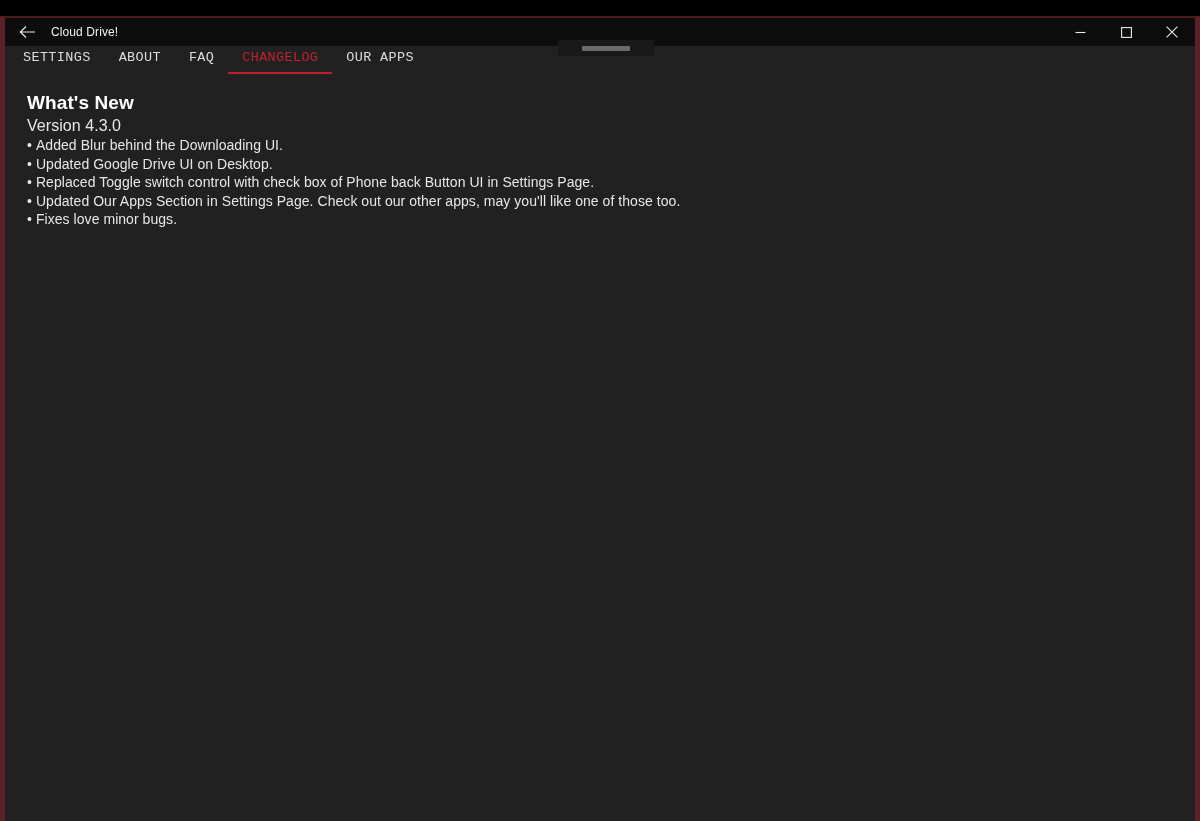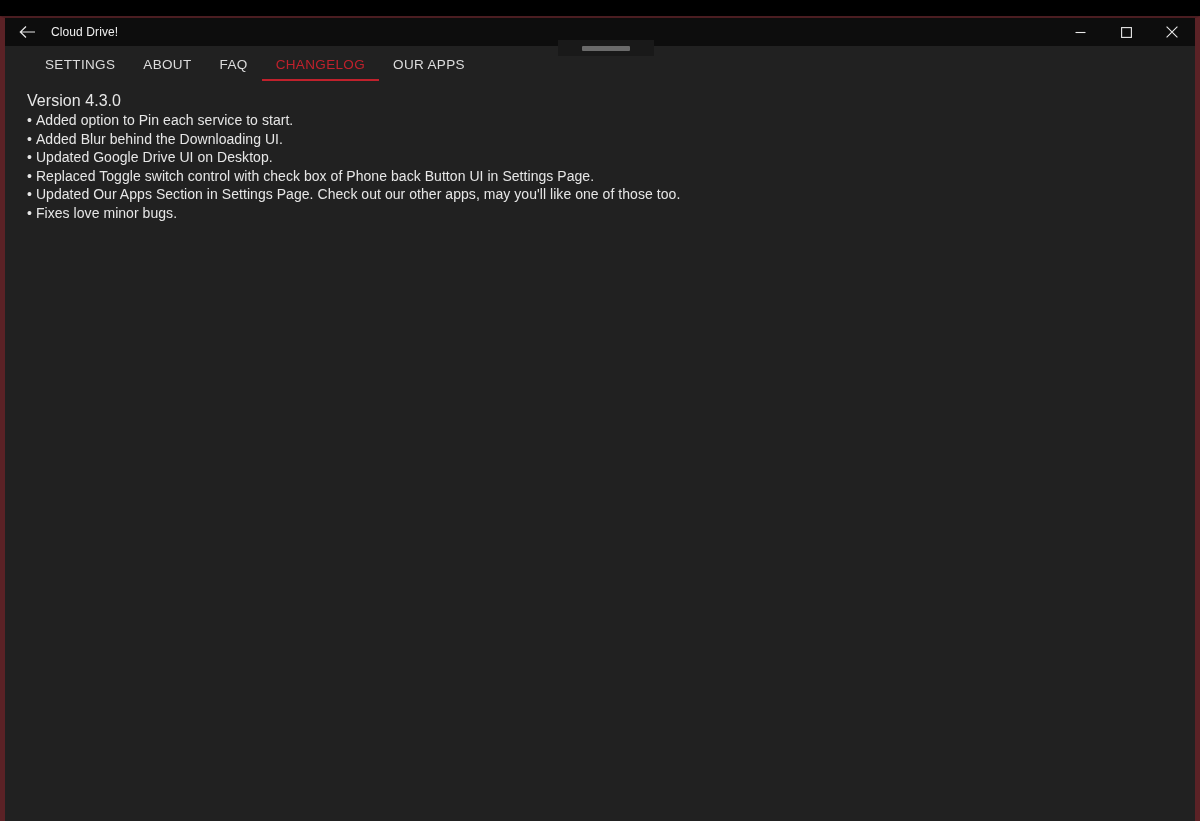--- a/index.html
+++ b/index.html
@@ -111,23 +111,24 @@
     color: #ffffff;
     font-weight: 400;
     letter-spacing: 0.1px;
   }
 
   
   .tabbar {
     flex: 0 0 37px;
     background: #212121;
     display: flex;
-    align-items: flex-end;
-    padding-left: 26px;
-    box-sizing: border-box;
+    align-items: flex-start;
+    padding-left: 4px;
+    box-sizing: border-box;
+    font-family: Liberation Mono, monospace;
   }
   .tab {
     position: relative;
     padding: 4px 14px 11px 14px;
     font-size: 13.5px;
     letter-spacing: 0.35px;
     color: #dcdcdc;
     white-space: nowrap;
     cursor: pointer;
   }
@@ -233,27 +234,25 @@
 
   <div class="tabbar">
     <div class="tab">SETTINGS</div>
     <div class="tab">ABOUT</div>
     <div class="tab">FAQ</div>
     <div class="tab active">CHANGELOG</div>
     <div class="tab">OUR APPS</div>
   </div>
 
   <div class="content">
+    <div class="whats-new">What's New</div>
     <div class="version">Version 4.3.0</div>
 
     <ul class="changelog-list">
       <li class="changelog-item">
-        <span class="bullet">•</span><span>Added option to Pin each service to start.</span>
-      </li>
-      <li class="changelog-item">
         <span class="bullet">•</span><span>Added Blur behind the Downloading UI.</span>
       </li>
       <li class="changelog-item">
         <span class="bullet">•</span><span>Updated Google Drive UI on Desktop.</span>
       </li>
       <li class="changelog-item">
         <span class="bullet">•</span><span>Replaced Toggle switch control with check box of Phone back Button UI in Settings Page.</span>
       </li>
       <li class="changelog-item">
         <span class="bullet">•</span><span>Updated Our Apps Section in Settings Page. Check out our other apps, may you'll like one of those too.</span>

